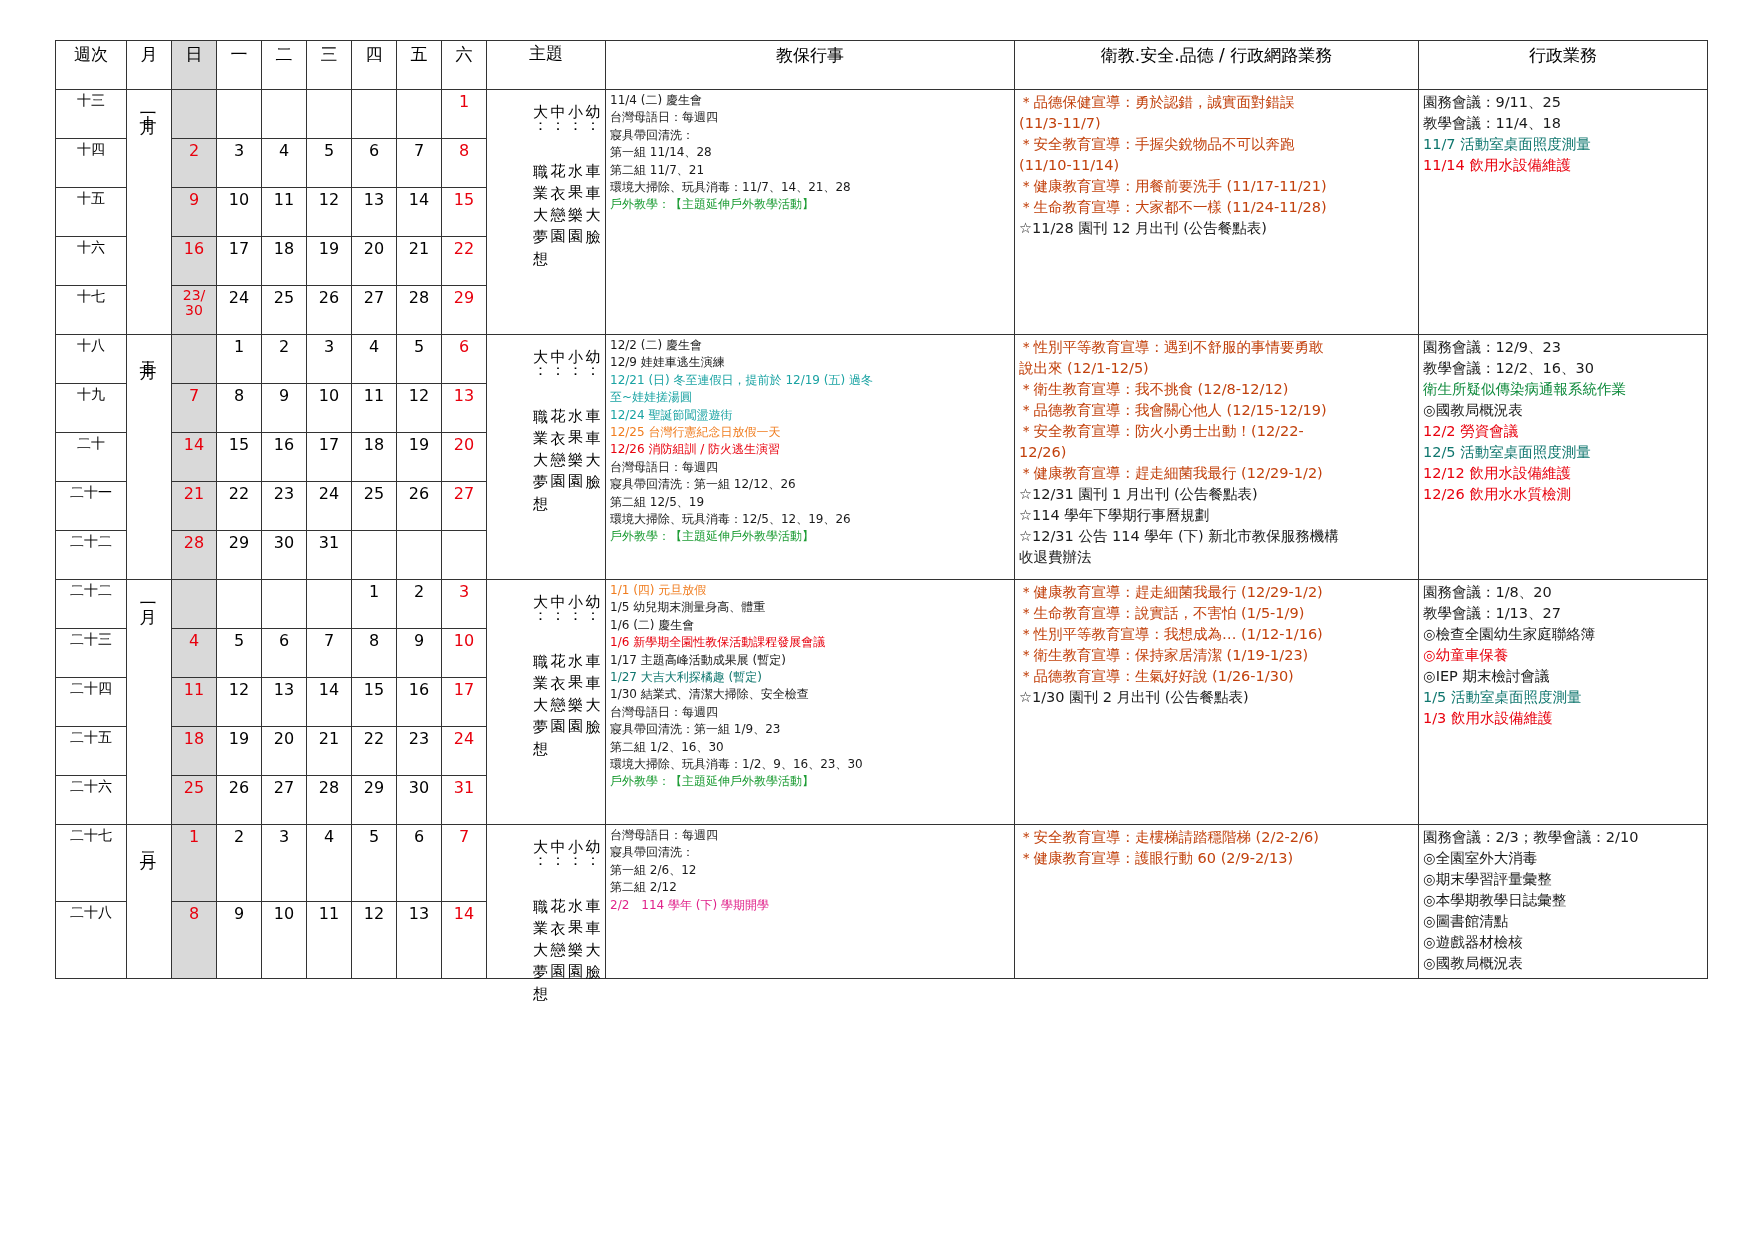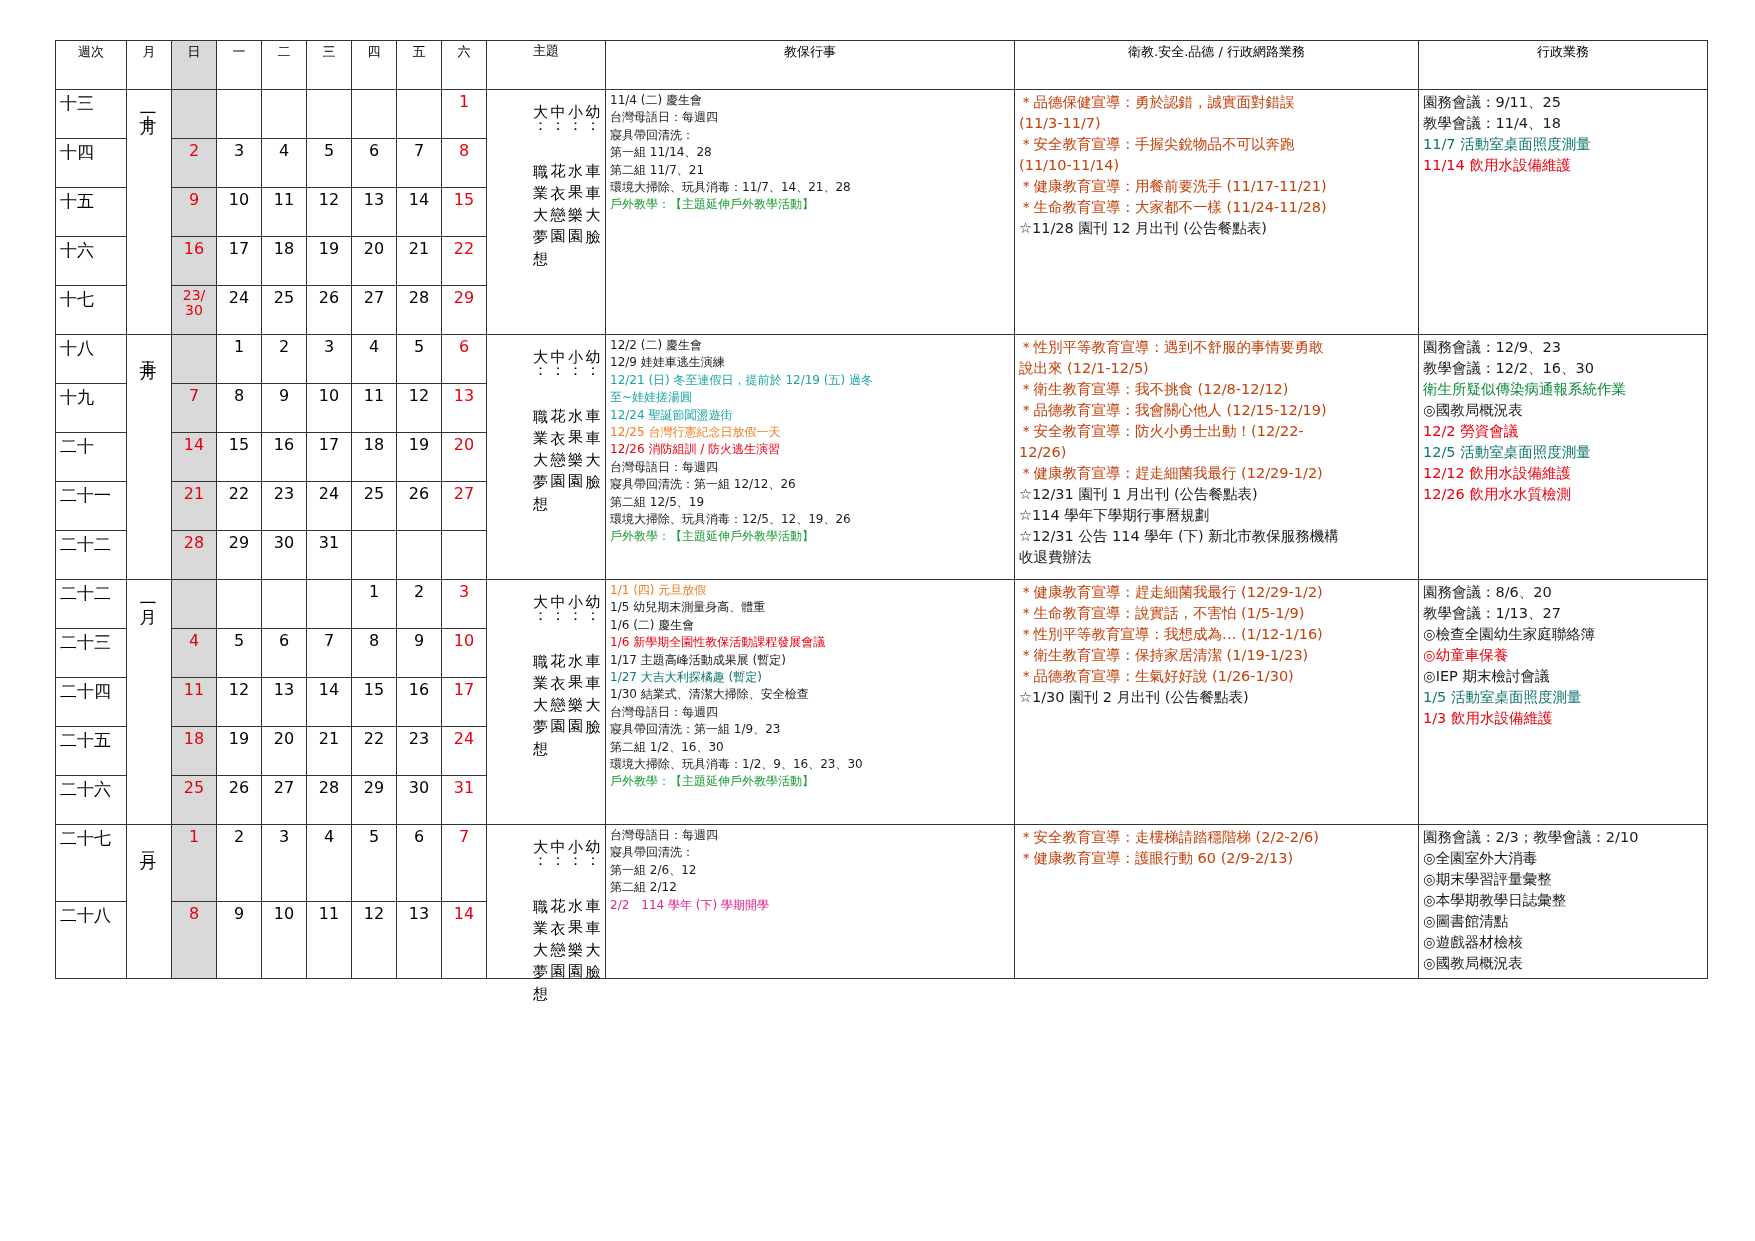--- a/index.html
+++ b/index.html
@@ -1,21 +1,21 @@
 <!DOCTYPE html>
 <html><head>
 <meta charset="utf-8">
 <style>
   html,body{margin:0;padding:0;background:#ffffff;}
   body{width:1755px;height:1241px;font-family:"DejaVu Sans","Liberation Sans",sans-serif;}
   #sheet{position:relative;width:1755px;height:1241px;box-sizing:border-box;padding:40px 48px 0 55px;}
   table.cal{border-collapse:collapse;table-layout:fixed;width:1650px;}
   table.cal td, table.cal th{border:1px solid #333;vertical-align:top;padding:2px 4px;font-weight:normal;}
-  .hdr td{text-align:center;font-size:13px;padding:6px 2px;font-weight:bold;vertical-align:middle;}
-  .wk{width:62px;text-align:left;font-size:17px;vertical-align:middle;}
+  .hdr td{text-align:center;font-size:17px;padding:6px 2px;font-weight:bold;vertical-align:middle;}
+  .wk{width:62px;text-align:center;font-size:14px;vertical-align:middle;}
   .mo{width:36px;text-align:center;font-size:17px;vertical-align:middle;}
   .d{width:36px;text-align:center;font-size:16px;vertical-align:middle;height:44px;}
   .sun{background:#d9d9d9;}
   .red{color:#e8000d;}
   .theme{width:110px;font-size:15px;line-height:1.25;vertical-align:top;}
   .evt{width:400px;font-size:12px;line-height:1.45;}
   .hs{width:395px;font-size:14.5px;line-height:1.45;}
   .adm{width:280px;font-size:14.5px;line-height:1.45;}
   .c-black{color:#1a1a1a;}
   .c-green{color:#1d9c34;}
@@ -266,21 +266,21 @@
           </td>
           <td class="hs" rowspan="5">
             <span class="line c-purple">＊健康教育宣導：趕走細菌我最行 (12/29-1/2)</span>
             <span class="line c-purple">＊生命教育宣導：說實話，不害怕 (1/5-1/9)</span>
             <span class="line c-purple">＊性別平等教育宣導：我想成為… (1/12-1/16)</span>
             <span class="line c-purple">＊衛生教育宣導：保持家居清潔 (1/19-1/23)</span>
             <span class="line c-purple">＊品德教育宣導：生氣好好說 (1/26-1/30)</span>
             <span class="line c-black">☆1/30 園刊 2 月出刊 (公告餐點表)</span>
           </td>
           <td class="adm" rowspan="5">
-            <span class="line c-black">園務會議：8/6、20</span>
+            <span class="line c-black">園務會議：1/8、20</span>
             <span class="line c-black">教學會議：1/13、27</span>
             <span class="line c-black">◎檢查全園幼生家庭聯絡簿</span>
             <span class="line c-red">◎幼童車保養</span>
             <span class="line c-black">◎IEP 期末檢討會議</span>
             <span class="line c-blue">1/5 活動室桌面照度測量</span>
             <span class="line c-red">1/3 飲用水設備維護</span>
           </td>
         </tr>
         <tr>
           <td class="wk">二十三</td>

